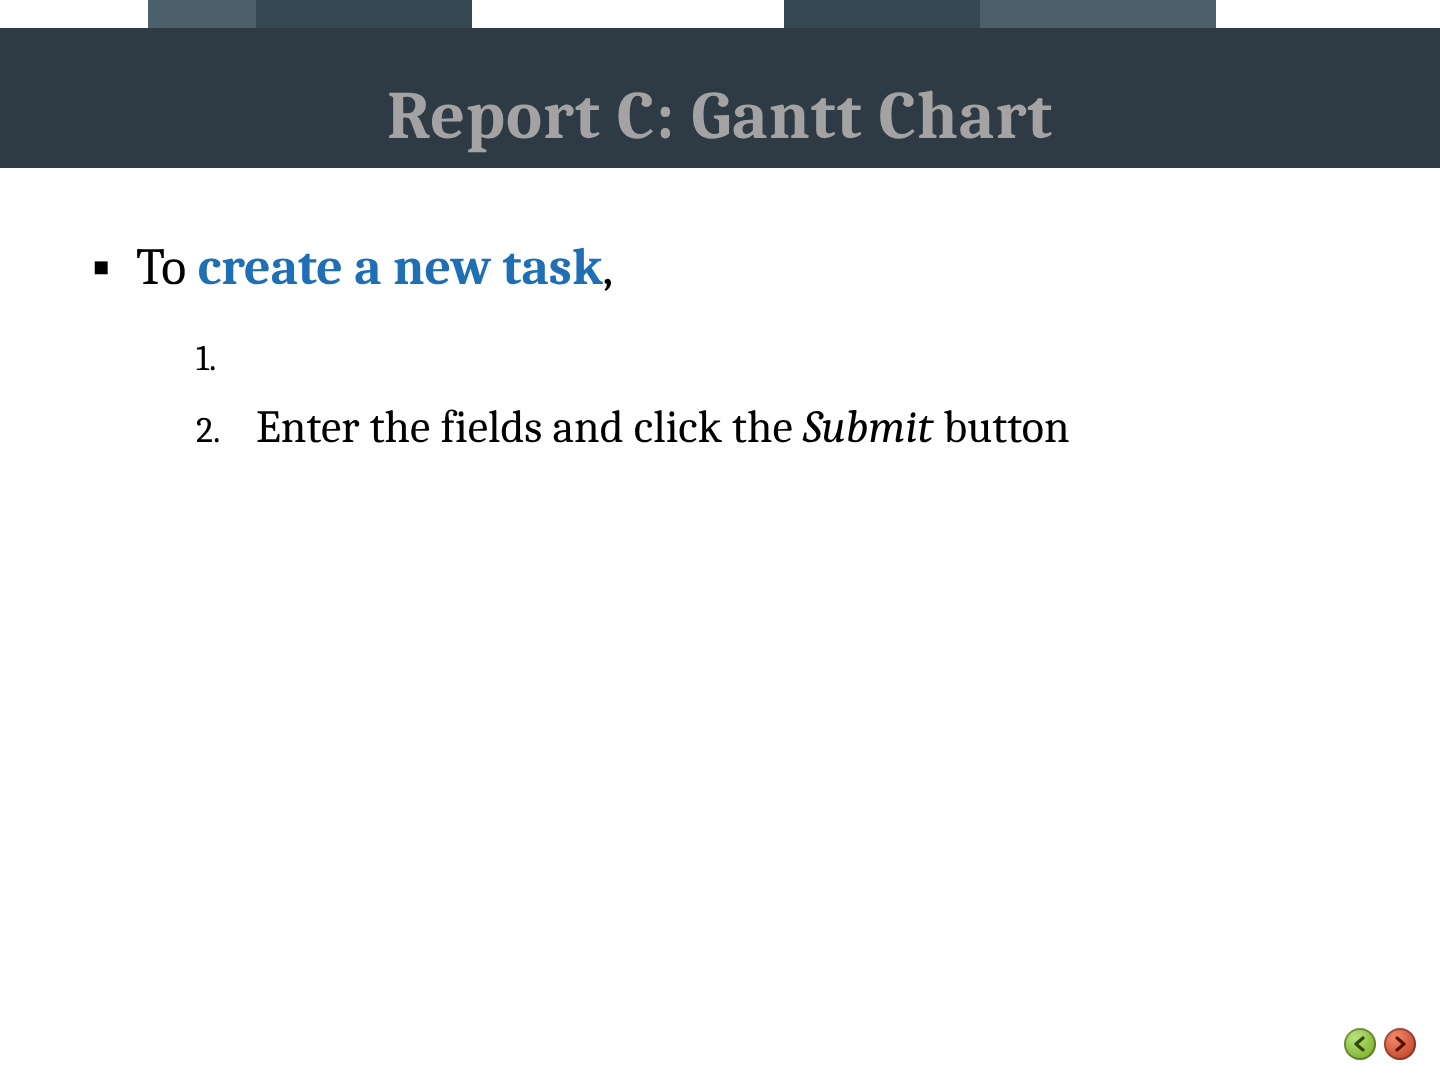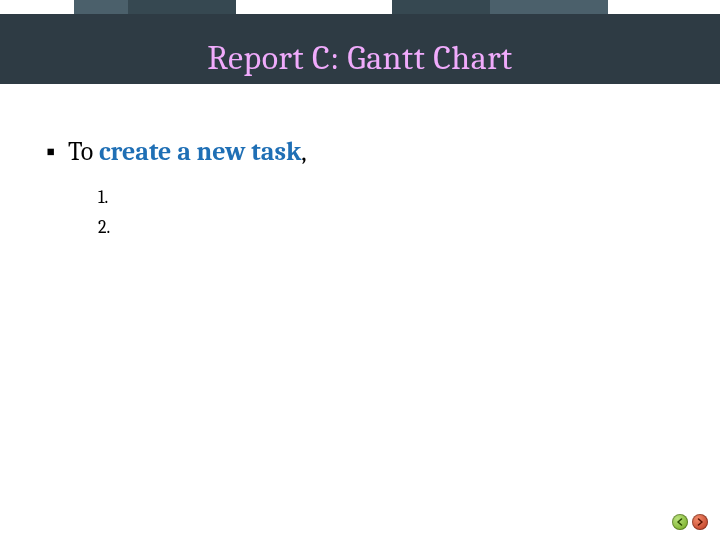--- a/index.html
+++ b/index.html
@@ -54,35 +54,34 @@
     height: 14px;
     background: #364851;
   }
   .title-text {
     position: absolute;
     left: 0;
     right: 0;
     top: 24px;
     text-align: center;
     font-size: 34px;
-    font-weight: 400;
-    color: #f0abfc;
+    font-weight: 700;
+    color: #a3a3a3;
     letter-spacing: 0.5px;
   }
   .content {
     position: absolute;
     left: 46px;
     right: 40px;
     top: 116px;
   }
   .bullet-line {
     font-size: 26px;
     line-height: 1.4;
     margin-bottom: 14px;
-    margin-top: 18px;
   }
   .bullet-line .bullet {
     display: inline-block;
     width: 22px;
   }
   .link-like {
     color: #1f6fb5;
     font-weight: 700;
   }
   .bold { font-weight: 700; }
@@ -141,20 +140,23 @@
     </div>
 
     <div class="steps">
 
       <div class="step">
         <span class="step-num">1.</span>
       </div>
 
       <div class="step">
         <span class="step-num">2.</span>
+        <span>
+          <span>Enter the fields and click the </span><span class="italic">Submit</span><span> button</span>
+        </span>
       </div>
 
     </div>
   </div>
 
   <div class="nav-buttons">
     <div class="nav-btn nav-back" title="back">
       <svg width="8" height="8" viewBox="0 0 8 8">
         <path d="M5.5 1 L2 4 L5.5 7" stroke="#2a4a00" stroke-width="1.6" fill="none" stroke-linecap="round" stroke-linejoin="round"></path>
       </svg>

